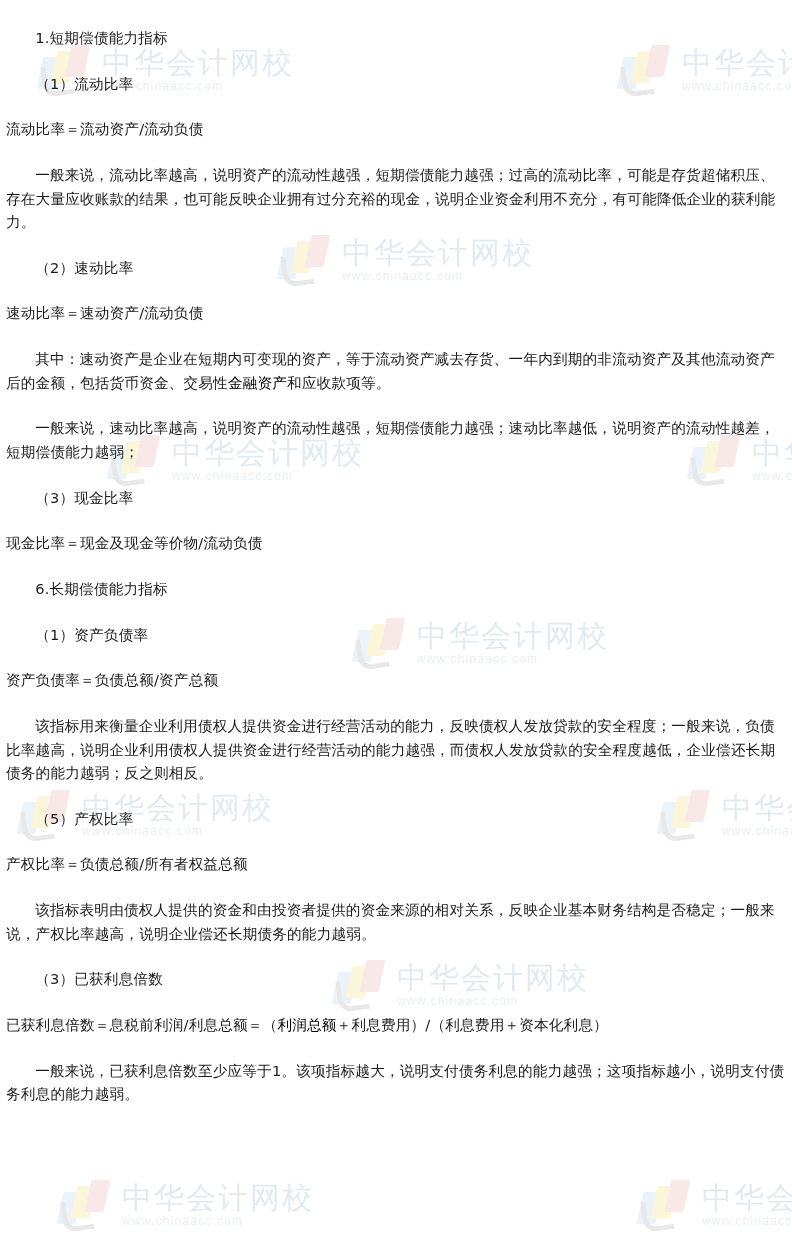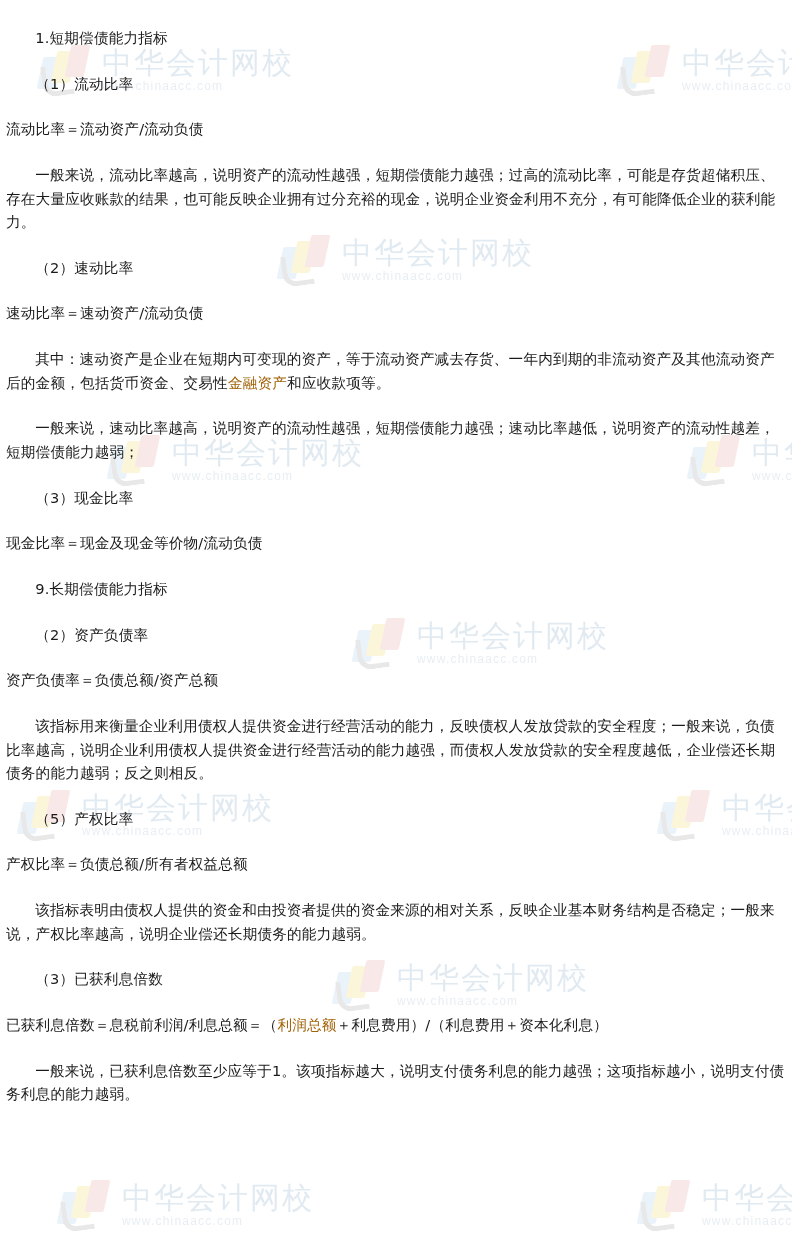--- a/index.html
+++ b/index.html
@@ -82,21 +82,21 @@
   }
   p {
     margin: 18px 0 22px 0;
     font-size: 14.6px;
     line-height: 1.62;
     color: #1b1b1b;
     letter-spacing: 0.2px;
   }
   p.indent { text-indent: 2em; }
   .link {
-    color: #a16207;
+    color: #000000;
   }
 </style>
 </head>
 <body>
 
 <div class="wm-layer" id="wm-layer">
     <div class="wm" style="left: 40px; top: 45px; transform: scale(1); transform-origin: left top;">
       <div class="wm-inner">
         <div class="wm-logo">
           <div class="b1"></div>
@@ -260,22 +260,22 @@
   <p class="indent">一般来说，流动比率越高，说明资产的流动性越强，短期偿债能力越强；过高的流动比率，可能是存货超储积压、存在大量应收账款的结果，也可能反映企业拥有过分充裕的现金，说明企业资金利用不充分，有可能降低企业的获利能力。</p>
 
   <p class="indent">（2）速动比率</p>
   <p>速动比率＝速动资产/流动负债</p>
   <p class="indent"><span>其中：速动资产是企业在短期内可变现的资产，等于流动资产减去存货、一年内到期的非流动资产及其他流动资产后的金额，包括货币资金、交易性</span><span class="link">金融资产</span><span>和应收款项等。</span></p>
   <p class="indent">一般来说，速动比率越高，说明资产的流动性越强，短期偿债能力越强；速动比率越低，说明资产的流动性越差，短期偿债能力越弱；</p>
 
   <p class="indent">（3）现金比率</p>
   <p>现金比率＝现金及现金等价物/流动负债</p>
 
-  <p class="indent">9.长期偿债能力指标</p>
-  <p class="indent">（2）资产负债率</p>
+  <p class="indent">6.长期偿债能力指标</p>
+  <p class="indent">（1）资产负债率</p>
   <p>资产负债率＝负债总额/资产总额</p>
   <p class="indent">该指标用来衡量企业利用债权人提供资金进行经营活动的能力，反映债权人发放贷款的安全程度；一般来说，负债比率越高，说明企业利用债权人提供资金进行经营活动的能力越强，而债权人发放贷款的安全程度越低，企业偿还长期债务的能力越弱；反之则相反。</p>
 
   <p class="indent">（5）产权比率</p>
   <p>产权比率＝负债总额/所有者权益总额</p>
   <p class="indent">该指标表明由债权人提供的资金和由投资者提供的资金来源的相对关系，反映企业基本财务结构是否稳定；一般来说，产权比率越高，说明企业偿还长期债务的能力越弱。</p>
 
   <p class="indent">（3）已获利息倍数</p>
   <p><span>已获利息倍数＝息税前利润/利息总额＝（</span><span class="link">利润总额</span><span>＋利息费用）/（利息费用＋资本化利息）</span></p>
   <p class="indent">一般来说，已获利息倍数至少应等于1。该项指标越大，说明支付债务利息的能力越强；这项指标越小，说明支付债务利息的能力越弱。</p>

